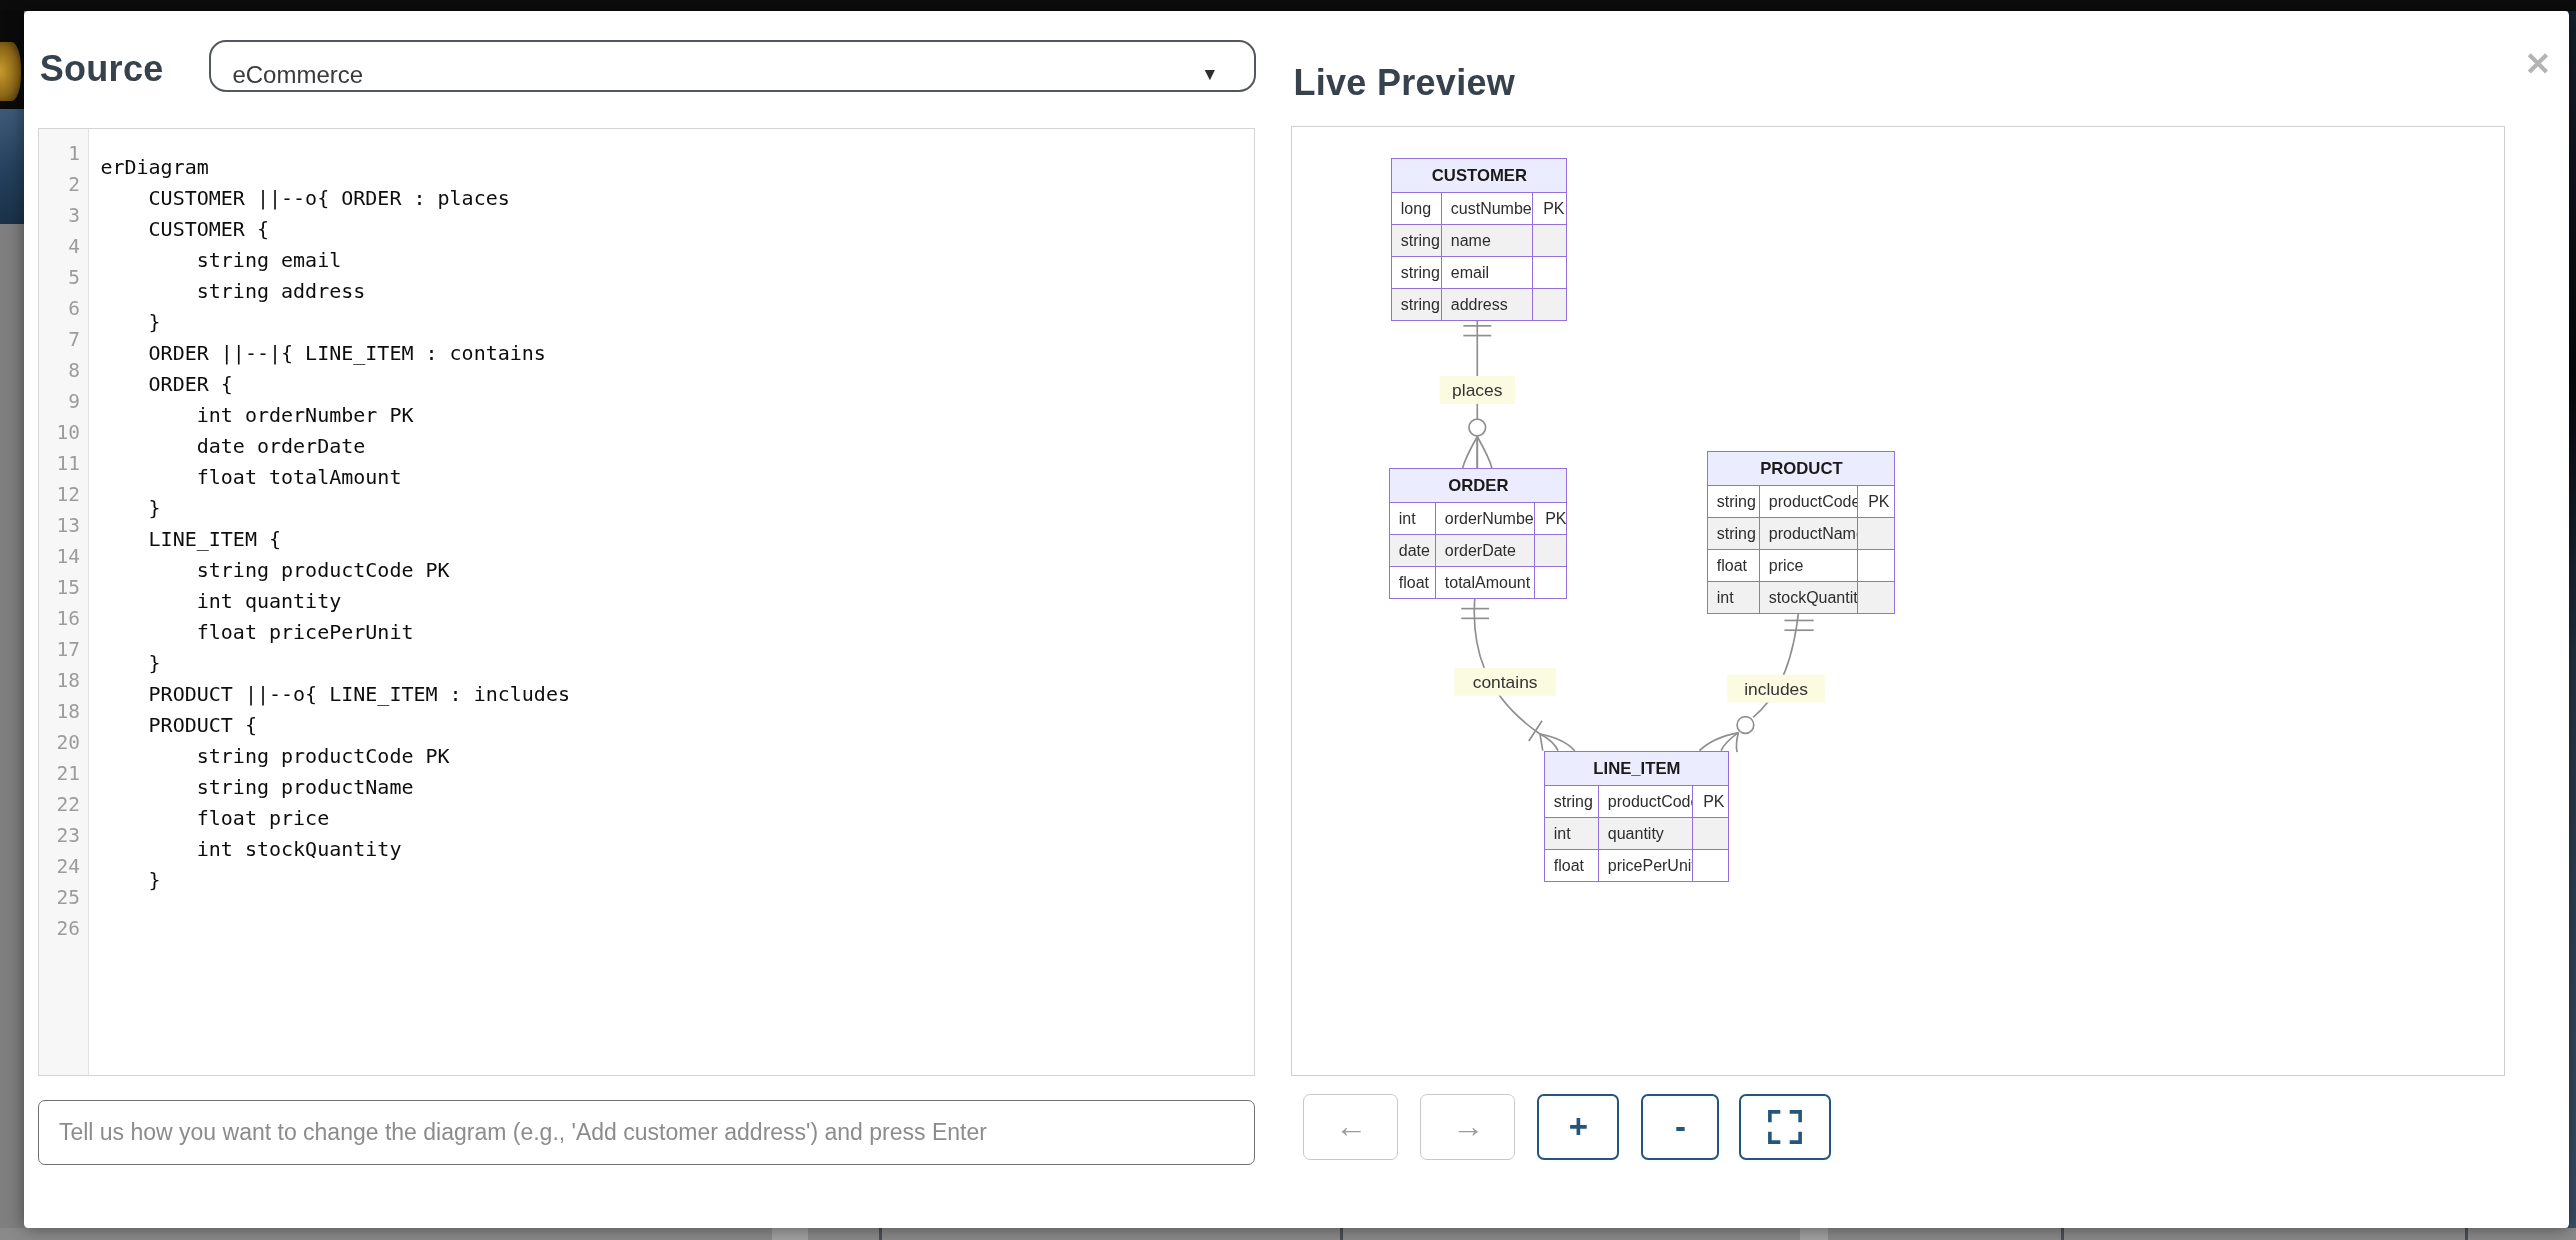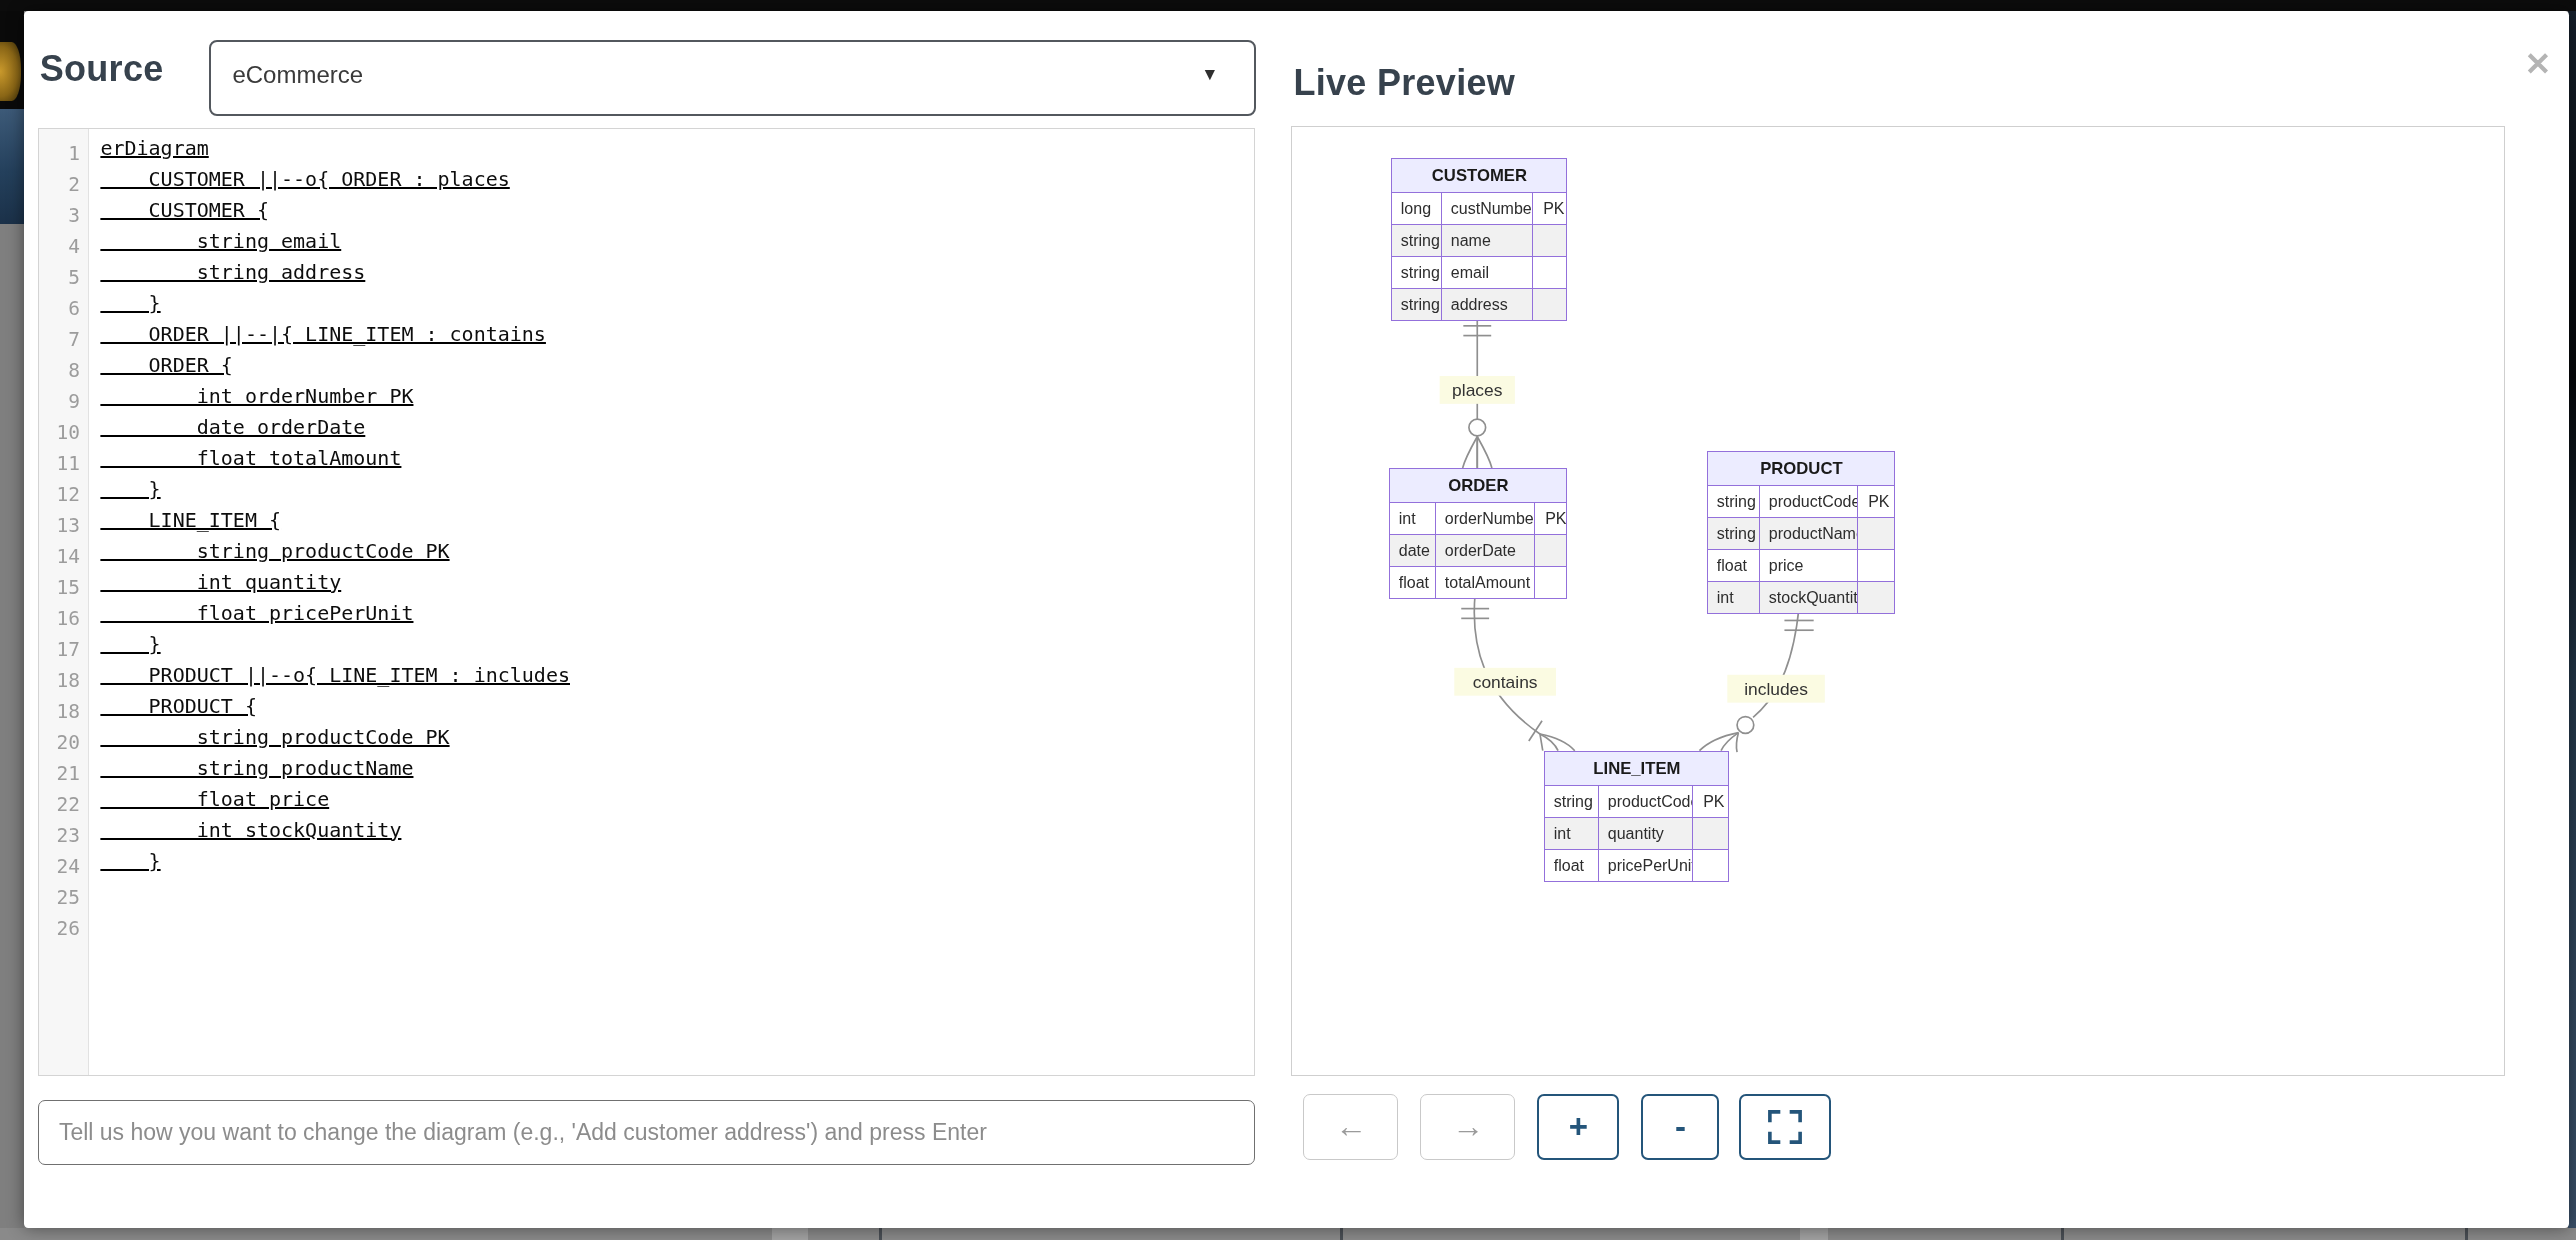--- a/index.html
+++ b/index.html
@@ -29,22 +29,22 @@
   }
   #source-title{left:15.3px;top:33px;}
   #preview-title{left:1269px;top:47px;}
   .close-btn{
     position:absolute;left:2489px;top:29px;width:49px;height:49px;
     font-size:32px;font-weight:700;color:#b4b4b4;text-align:center;line-height:49px;
     cursor:pointer;user-select:none;
   }
   
   .select-box{
-    position:absolute;left:185px;top:29px;width:1047px;height:76px;
-    border:2.1px solid #53585e;border-radius:8px;background:#fff;box-sizing:border-box;
+    position:absolute;left:185px;top:29px;width:1047px;height:52px;
+    border:2.1px solid #53585e;border-radius:17px;background:#fff;box-sizing:border-box;
   }
   .select-box .sel-text{
     position:absolute;left:21px;top:0;height:65px;line-height:65px;
     font-size:24px;color:#3a3a3a;
   }
   .select-box .caret{
     position:absolute;right:36px;top:0;height:65px;line-height:65px;
     font-size:17.4px;color:#2f2f2f;
   }
 
@@ -55,21 +55,21 @@
     font-family:"DejaVu Sans Mono",monospace;
   }
   .gutter{
     width:50px;background:#f7f7f7;border-right:0.7px solid #e2e2e2;
     padding-top:9.8px;box-sizing:border-box;flex:none;
   }
   .gutter .ln{
     height:31px;line-height:31px;font-size:19.5px;color:#9c9c9c;
     text-align:right;padding-right:8.4px;
   }
-  .codecol{flex:1;padding-top:4px;padding-left:11px;overflow:hidden;text-decoration:underline;}
+  .codecol{flex:1;padding-top:23px;padding-left:11px;overflow:hidden;}
   .codecol .cl{
     height:31px;line-height:31px;font-size:20px;color:#0d0d0d;
     white-space:pre;
   }
 
   
   .prompt-input{
     position:absolute;left:14px;top:1089px;width:1217px;height:65px;
     border:1.7px solid #707070;border-radius:7px;box-sizing:border-box;
     font-size:23px;color:#333;padding:0 19.5px;outline:none;

